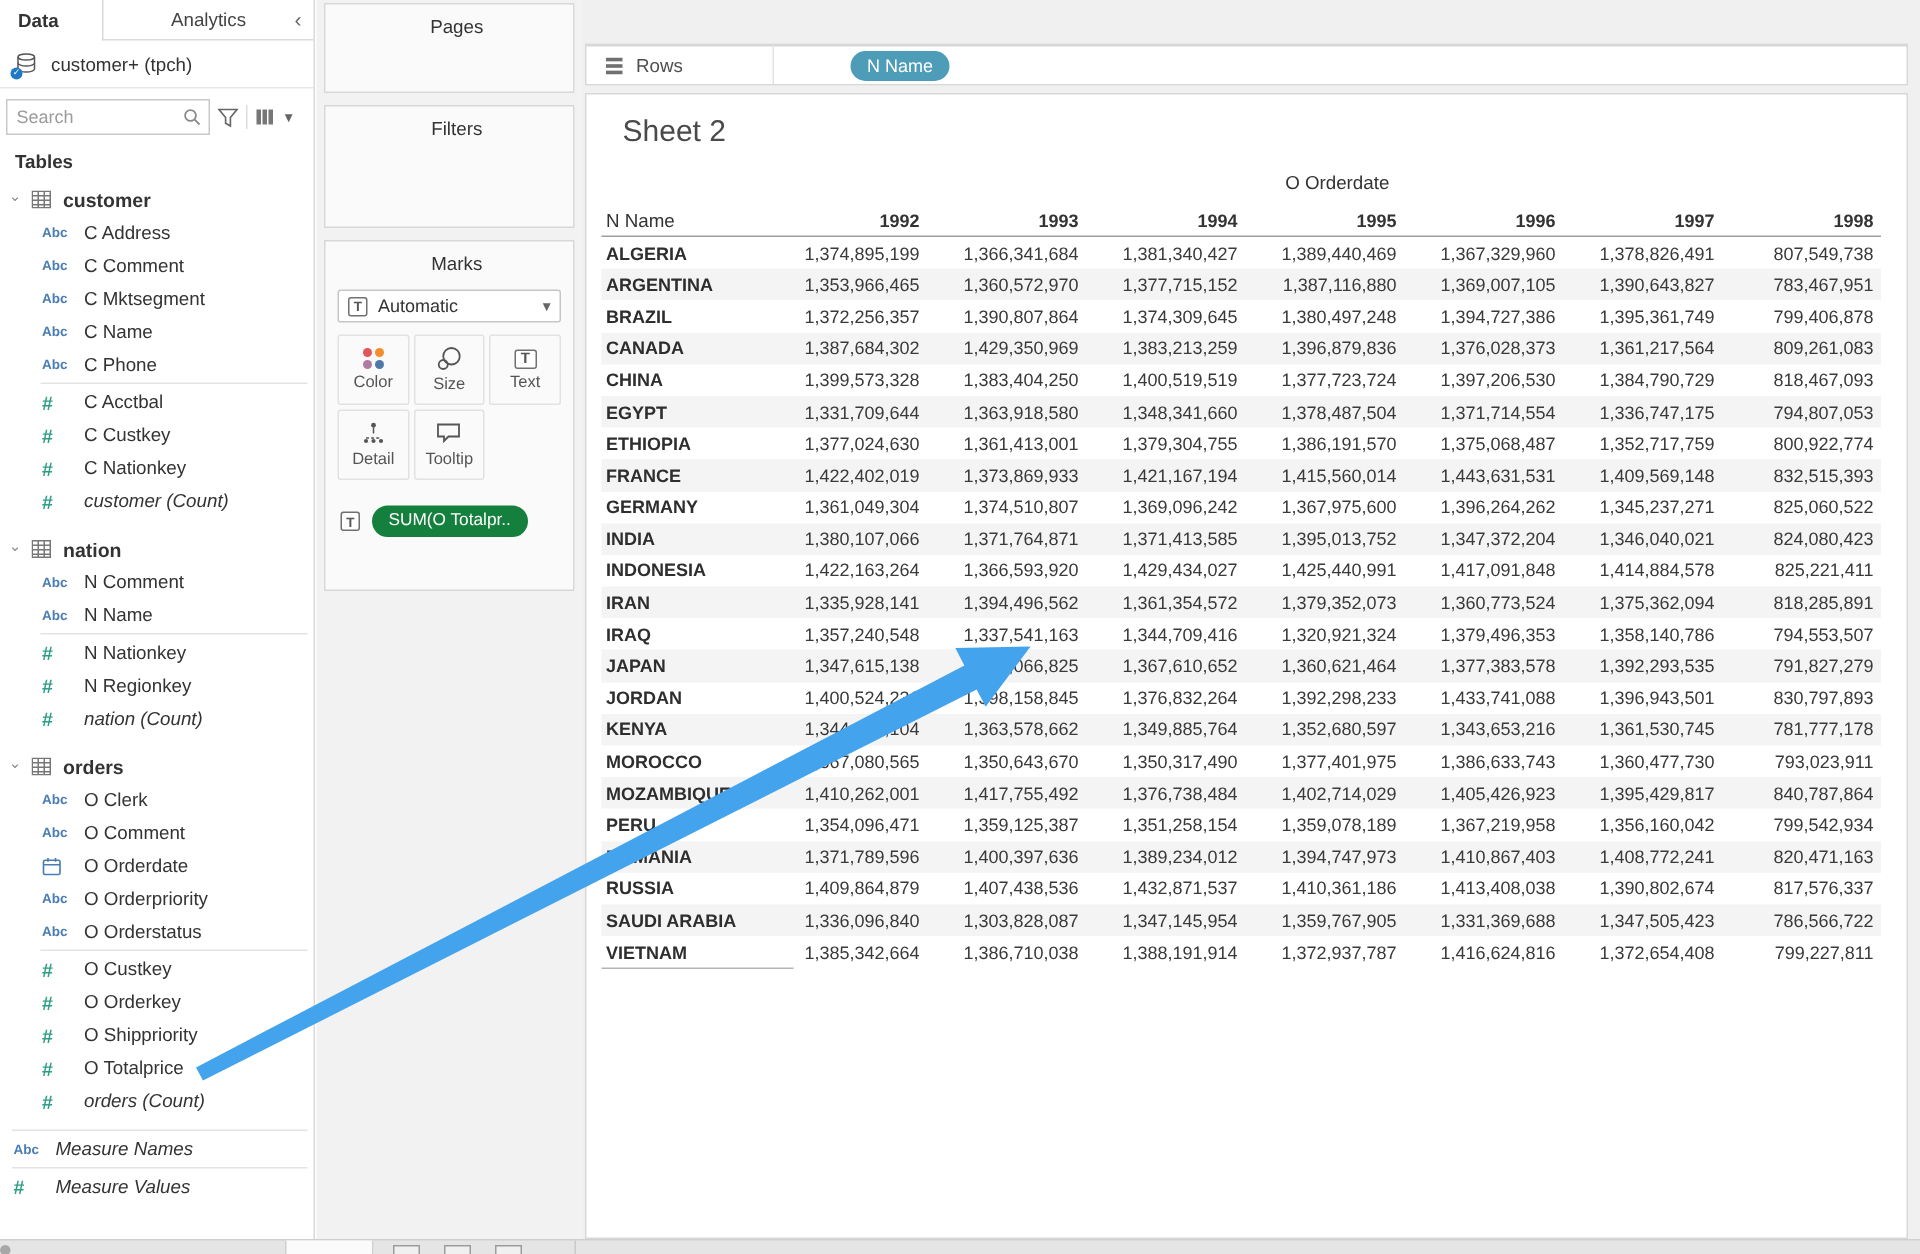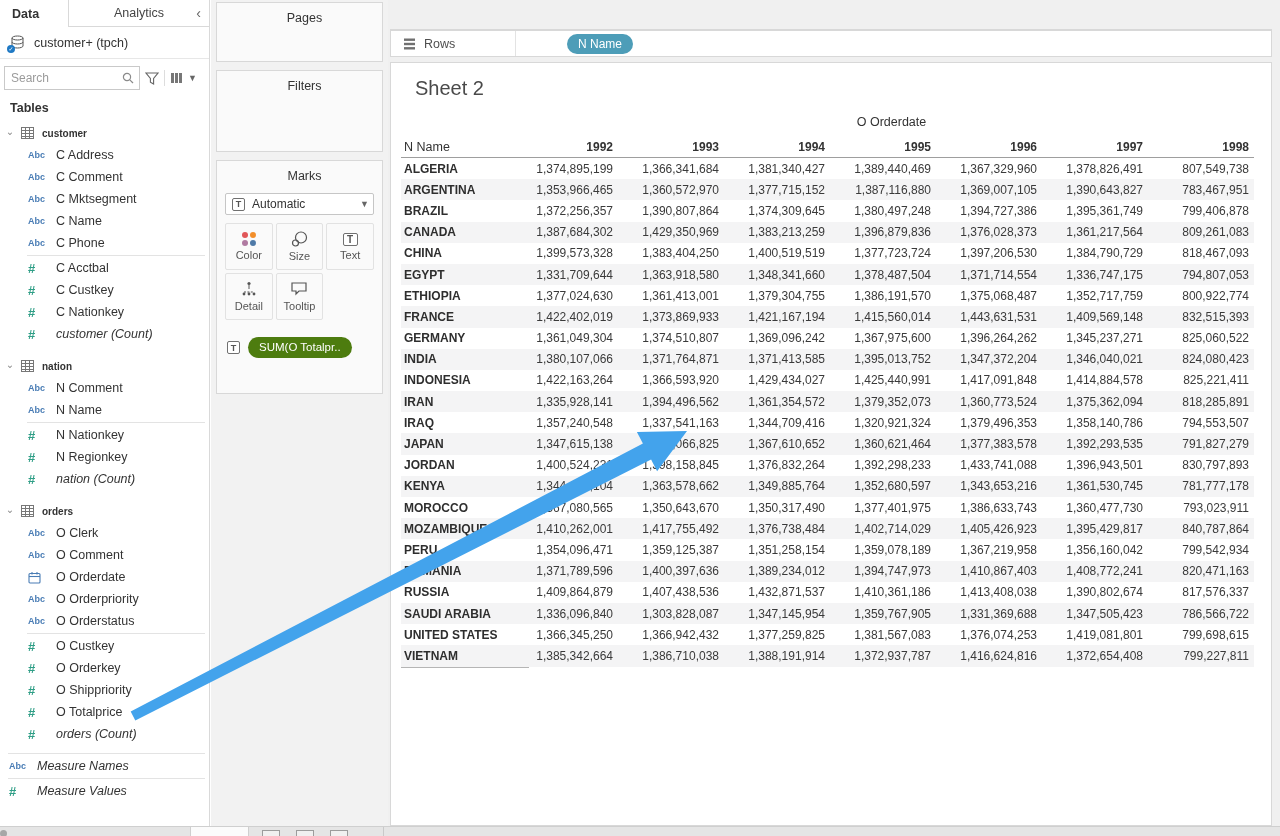--- a/index.html
+++ b/index.html
@@ -20,21 +20,21 @@
   .search-box { width:136px; height:24px; border:1px solid #c9c9c9; background:#fff; display:flex; align-items:center; }
   .search-box input { border:0; outline:0; flex:1; font-family:inherit; font-size:12px; color:#333; padding-left:6px; width:100px; background:transparent; }
   .search-box input::placeholder { color:#9b9b9b; }
   .vsep { width:1px; height:16px; background:#ddd; }
   .caret { color:#666; font-size:9px; }
   .tables-h { padding:7px 10px 5px 10px; font-weight:bold; font-size:12.5px; }
   #field-list { margin-top:2px; }
   .group-row { height:22px; display:flex; align-items:center; gap:6px; padding-left:5px; margin-top:10px; }
   .group-row:first-child { margin-top:0; }
   .chev { color:#8a8a8a; font-size:10px; width:10px; text-align:center; transform:translateY(-2px); }
-  .gname { font-weight:bold; font-size:10px; margin-left:2px; }
+  .gname { font-weight:bold; font-size:13px; margin-left:2px; }
   .field-row { height:22px; display:flex; align-items:center; padding-left:28px; gap:2px; cursor:default; }
   .field-row.root { padding-left:9px; }
   .fi { width:26px; flex:0 0 26px; display:inline-flex; align-items:center; }
   .fi-abc { color:#4a7db5; font-size:9px; font-weight:bold; }
   .fi-num { color:#2f9e86; font-size:13px; font-weight:bold; }
   .flabel { font-size:12.5px; white-space:nowrap; }
   .flabel.it { font-style:italic; }
   .fdivider { height:1px; background:#e3e3e3; margin:1px 4px 1px 27px; }
   .fdivider.root { margin-left:8px; }
 
@@ -354,21 +354,21 @@
           <span>
             <svg width="18" height="16" viewBox="0 0 18 16">
                 <path d="M2 2 h14 v8 h-7 l-3 3 v-3 h-4 z" fill="none" stroke="#555" stroke-width="1.2"></path>
               </svg>
           </span>
           <span class="mbtn-label">Tooltip</span>
         </div>
       </div>
       <div class="pill-row">
         <span class="tbox">T</span>
-        <span class="gpill" style="background: #4d7c0f;">SUM(O Totalpr..</span>
+        <span class="gpill" style="background: #15803d;">SUM(O Totalpr..</span>
       </div>
     </div>
   </div>
 
   <div id="main">
     <div class="shelf" id="shelf-cols">
       <div class="shelf-label">
         <span>
           <svg width="13" height="12" viewBox="0 0 13 12">
               <rect x="0" y="1" width="2.6" height="10" fill="#707070"></rect>
@@ -634,30 +634,20 @@
               <div class="tlabel">SAUDI ARABIA</div>
               <div class="tcell">1,336,096,840</div>
               <div class="tcell">1,303,828,087</div>
               <div class="tcell">1,347,145,954</div>
               <div class="tcell">1,359,767,905</div>
               <div class="tcell">1,331,369,688</div>
               <div class="tcell">1,347,505,423</div>
               <div class="tcell">786,566,722</div>
             </div>
             <div class="trow">
-              <div class="tlabel">UNITED STATES</div>
-              <div class="tcell">1,366,345,250</div>
-              <div class="tcell">1,366,942,432</div>
-              <div class="tcell">1,377,259,825</div>
-              <div class="tcell">1,381,567,083</div>
-              <div class="tcell">1,376,074,253</div>
-              <div class="tcell">1,419,081,801</div>
-              <div class="tcell">799,698,615</div>
-            </div>
-            <div class="trow">
               <div class="tlabel">VIETNAM</div>
               <div class="tcell">1,385,342,664</div>
               <div class="tcell">1,386,710,038</div>
               <div class="tcell">1,388,191,914</div>
               <div class="tcell">1,372,937,787</div>
               <div class="tcell">1,416,624,816</div>
               <div class="tcell">1,372,654,408</div>
               <div class="tcell">799,227,811</div>
             </div>
           </div>

